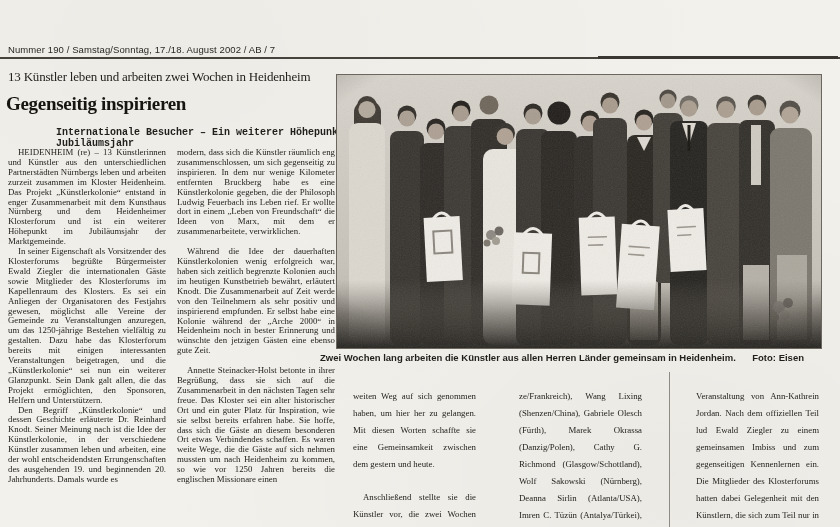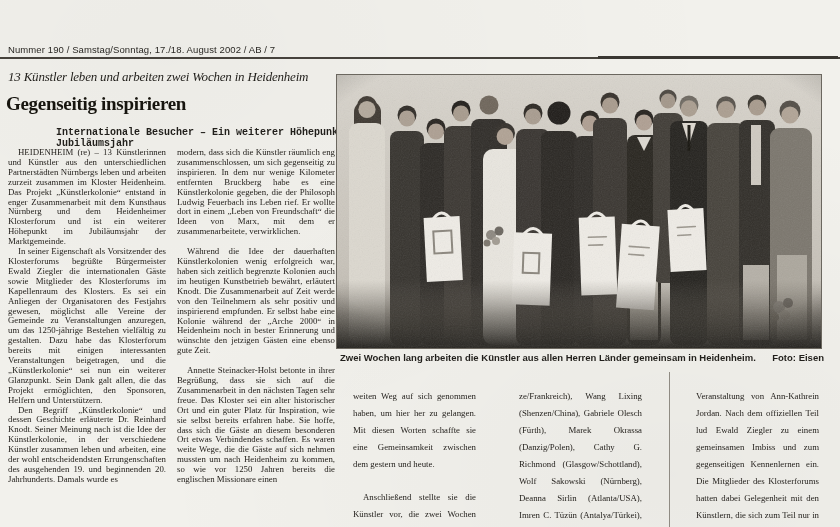--- a/index.html
+++ b/index.html
@@ -23,21 +23,21 @@
   .section-logo{
     position:absolute;right:16px;top:28px;
     font-family:"Liberation Serif", serif;
     font-weight:bold;font-style:italic;
     font-size:27px;letter-spacing:5px;color:#2b2925;
     text-shadow:0.4px 0 0 #2b2925;
   }
   
   .kicker{
     position:absolute;left:8px;top:69px;width:330px;
-    font-style:italic;font-size:13px;letter-spacing:-0.2px;color:#1f1d19;
+    font-size:13px;letter-spacing:-0.2px;color:#1f1d19;
   }
   .headline{
     position:absolute;left:6px;top:89px;width:334px;
     font-weight:bold;font-size:19px;letter-spacing:-0.3px;line-height:30px;color:#17150f;
   }
   .subhead{
     position:absolute;left:8px;top:127px;width:330px;
     font-family:Liberation Mono, monospace;
     font-weight:bold;font-size:10px;color:#211f1b;margin-left:48px;
   }
@@ -55,21 +55,21 @@
     overflow-wrap:break-word;hyphens:auto;
   }
   .col p.cont{text-indent:0;}
   .col p.gap{margin-top:10px;}
   
   .photo{
     position:absolute;left:337px;top:75px;width:484px;height:273px;
     outline:1px solid #6b675f;background:#c9c4bb;
   }
   .caption-row{
-    position:absolute;left:340px;top:352px;width:484px;
+    position:absolute;left:320px;top:352px;width:484px;
     display:flex;justify-content:space-between;
     font-family:"Liberation Sans", sans-serif;
     font-weight:bold;font-size:9.5px;color:#211f1b;
   }
   
   .bottom-cols{
     position:absolute;left:337px;top:372px;width:498px;height:155px;
     display:flex;overflow:hidden;
   }
   .bcol{width:155px;overflow:hidden;}

